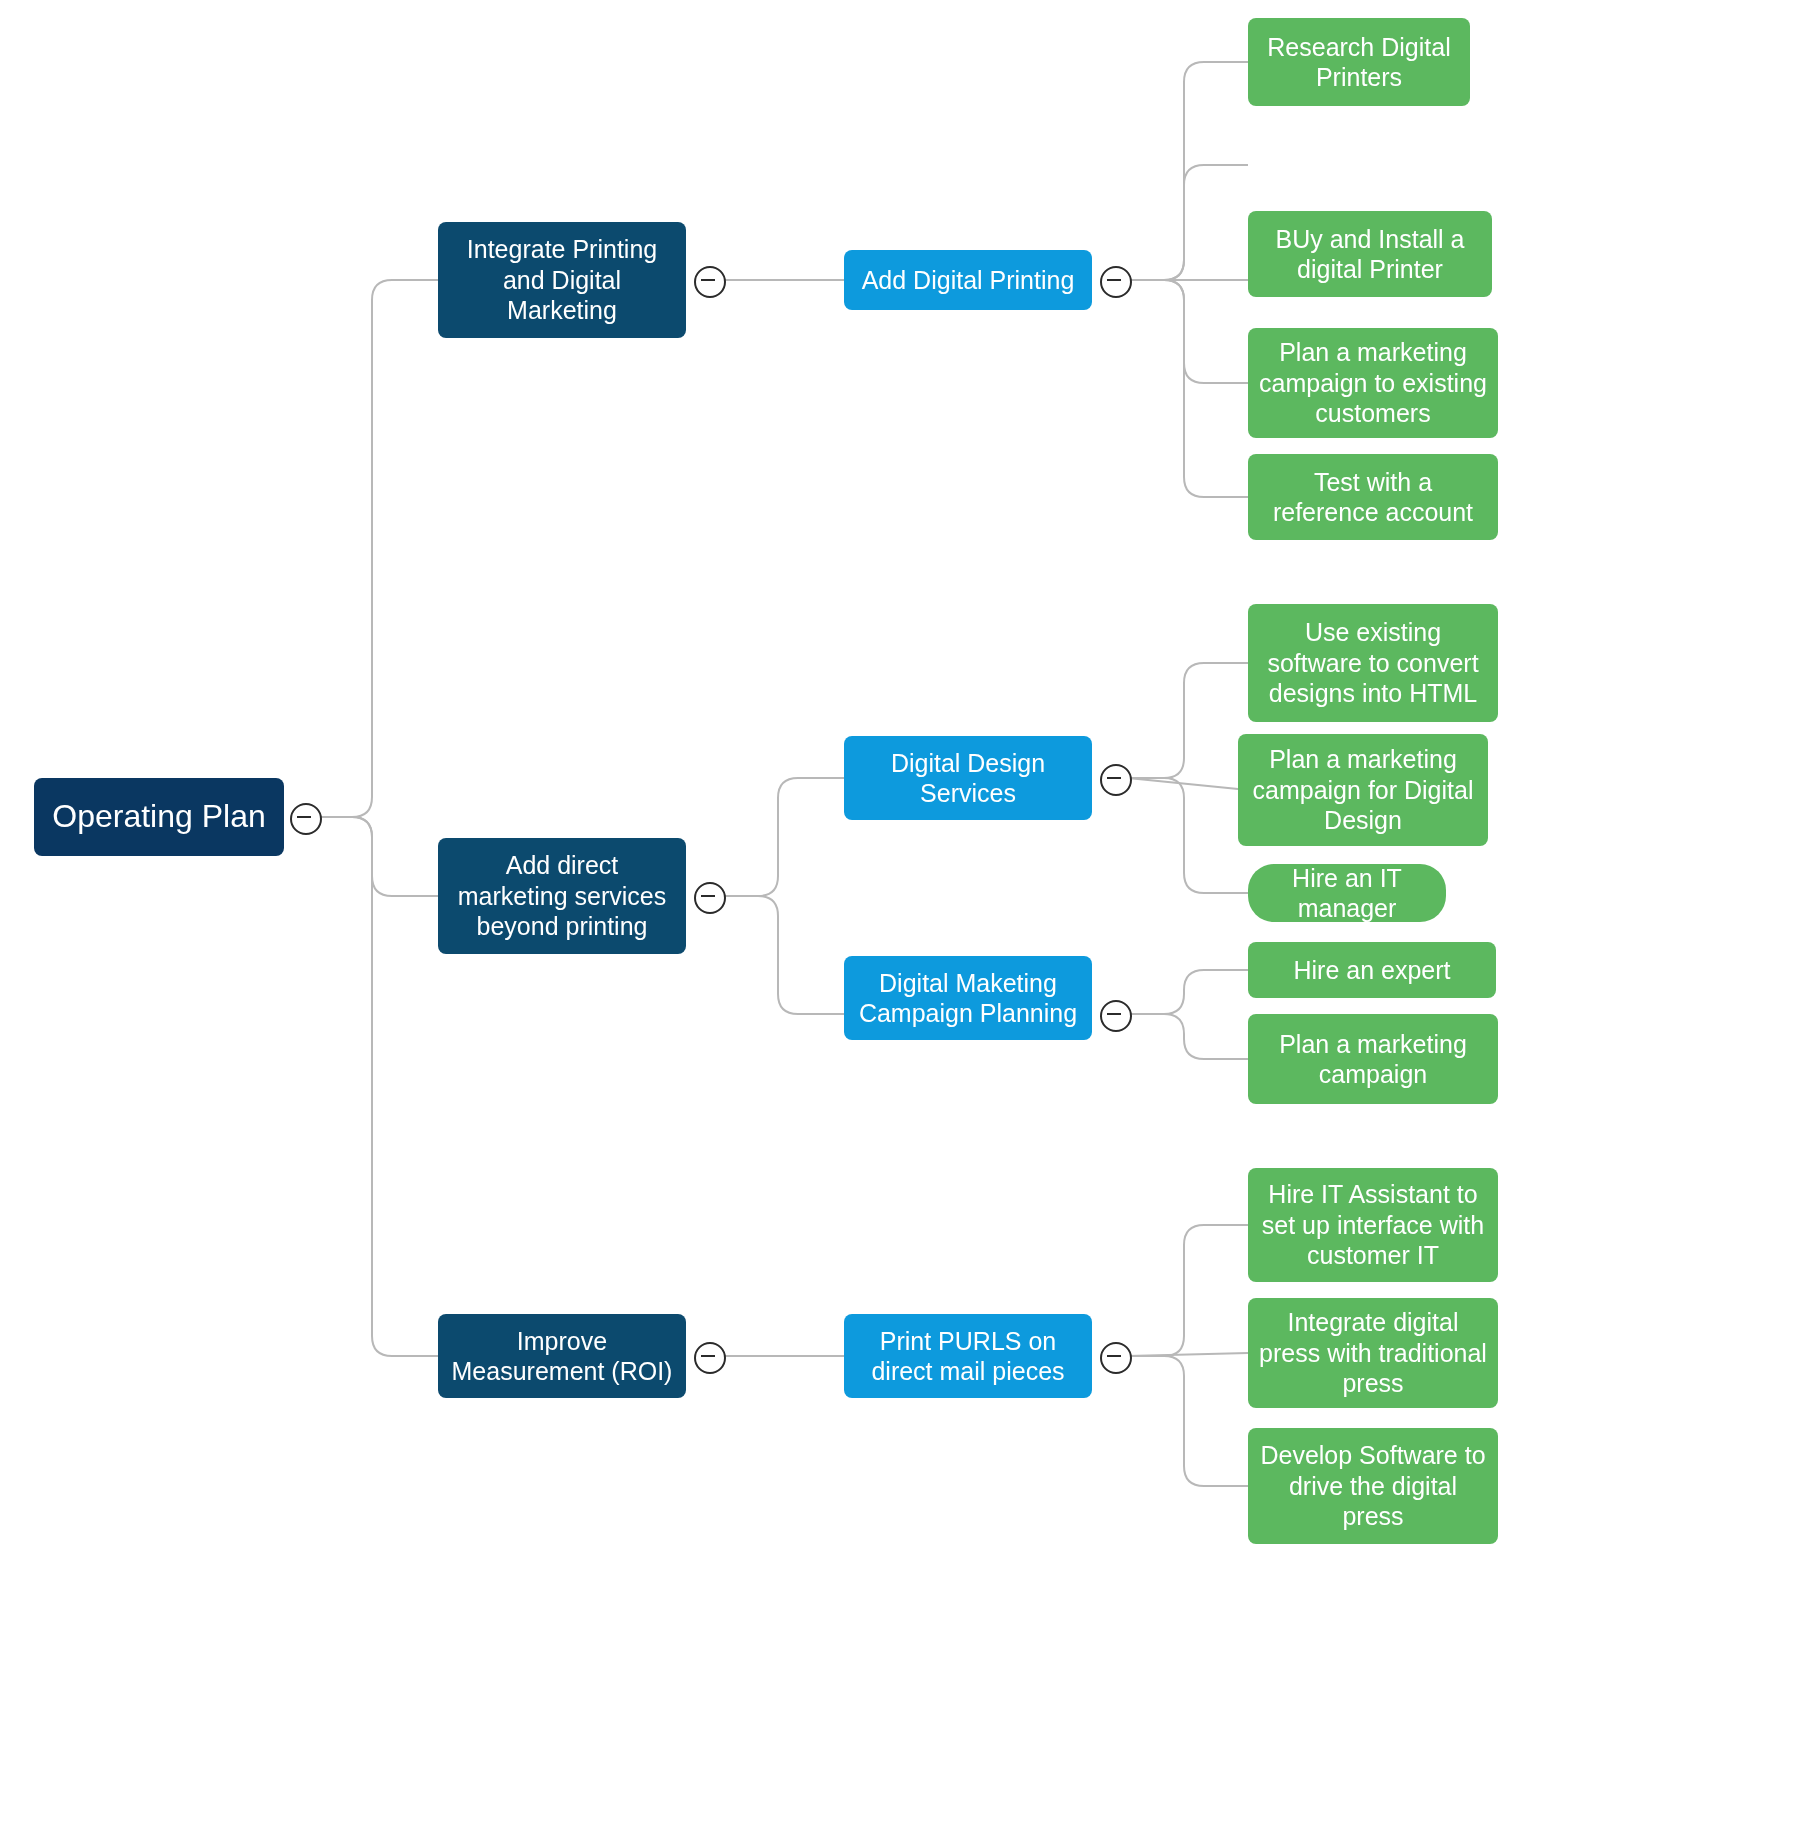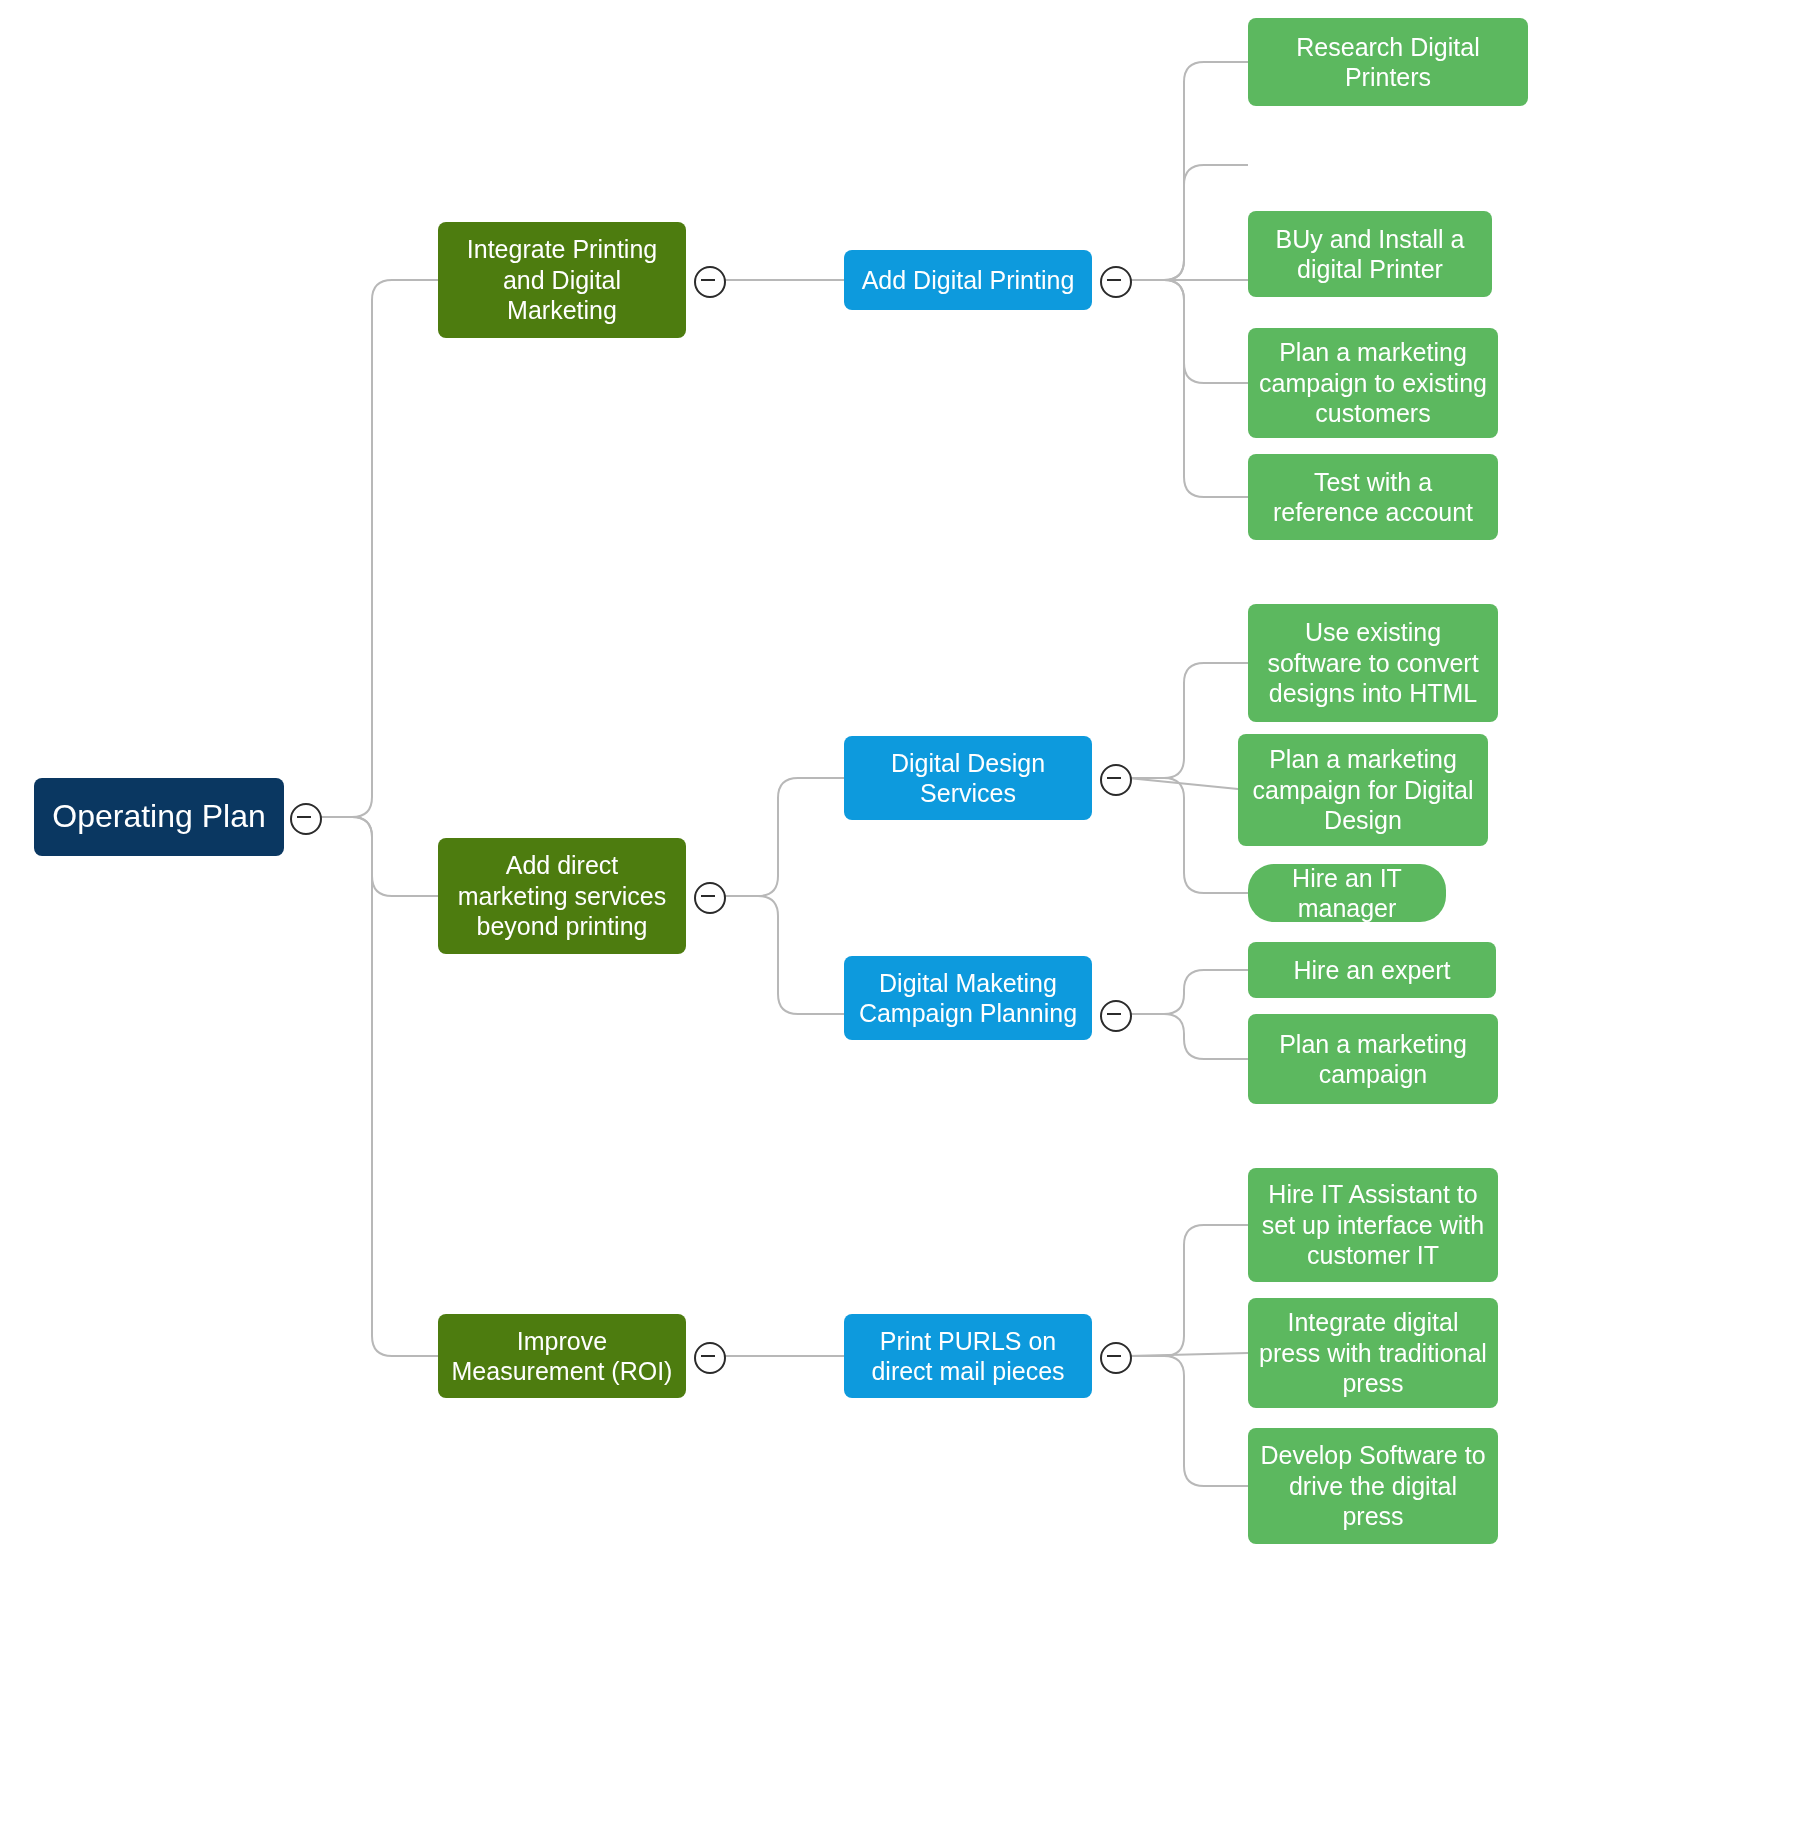--- a/index.html
+++ b/index.html
@@ -35,21 +35,21 @@
     line-height: 1.22;
     padding: 4px 10px;
     z-index: 3;
     cursor: pointer;
   }
   .node-root {
     background: #0a3761;
     font-size: 32px;
   }
   .node-l1 {
-    background: #4d7c0f;
+    background: #0c4a6e;
     font-size: 25px;
   }
   .node-l2 {
     background: #0d9add;
     font-size: 25px;
   }
   .node-l3 {
     background: #5cb85f;
     font-size: 25px;
   }
@@ -129,21 +129,21 @@
   <div class="node node-l2" style="left:844px; top:736px; width:248px; height:84px;">
     <span>Digital Design Services</span>
   </div>
   <div class="node node-l2" style="left:844px; top:956px; width:248px; height:84px;">
     <span>Digital Maketing Campaign Planning</span>
   </div>
   <div class="node node-l2" style="left:844px; top:1314px; width:248px; height:84px;">
     <span>Print PURLS on direct mail pieces</span>
   </div>
 
-  <div class="node node-l3" style="left:1248px; top:18px; width:280px; height:88px;">
+  <div class="node node-l3" style="left:1248px; top:18px; width:222px; height:88px;">
     <span>Research Digital Printers</span>
   </div>
   <div class="node node-l3" style="left:1248px; top:211px; width:244px; height:86px;">
     <span>BUy and Install a digital Printer</span>
   </div>
   <div class="node node-l3" style="left:1248px; top:328px; width:250px; height:110px;">
     <span>Plan a marketing campaign to existing customers</span>
   </div>
   <div class="node node-l3" style="left:1248px; top:454px; width:250px; height:86px;">
     <span>Test with a reference account</span>

